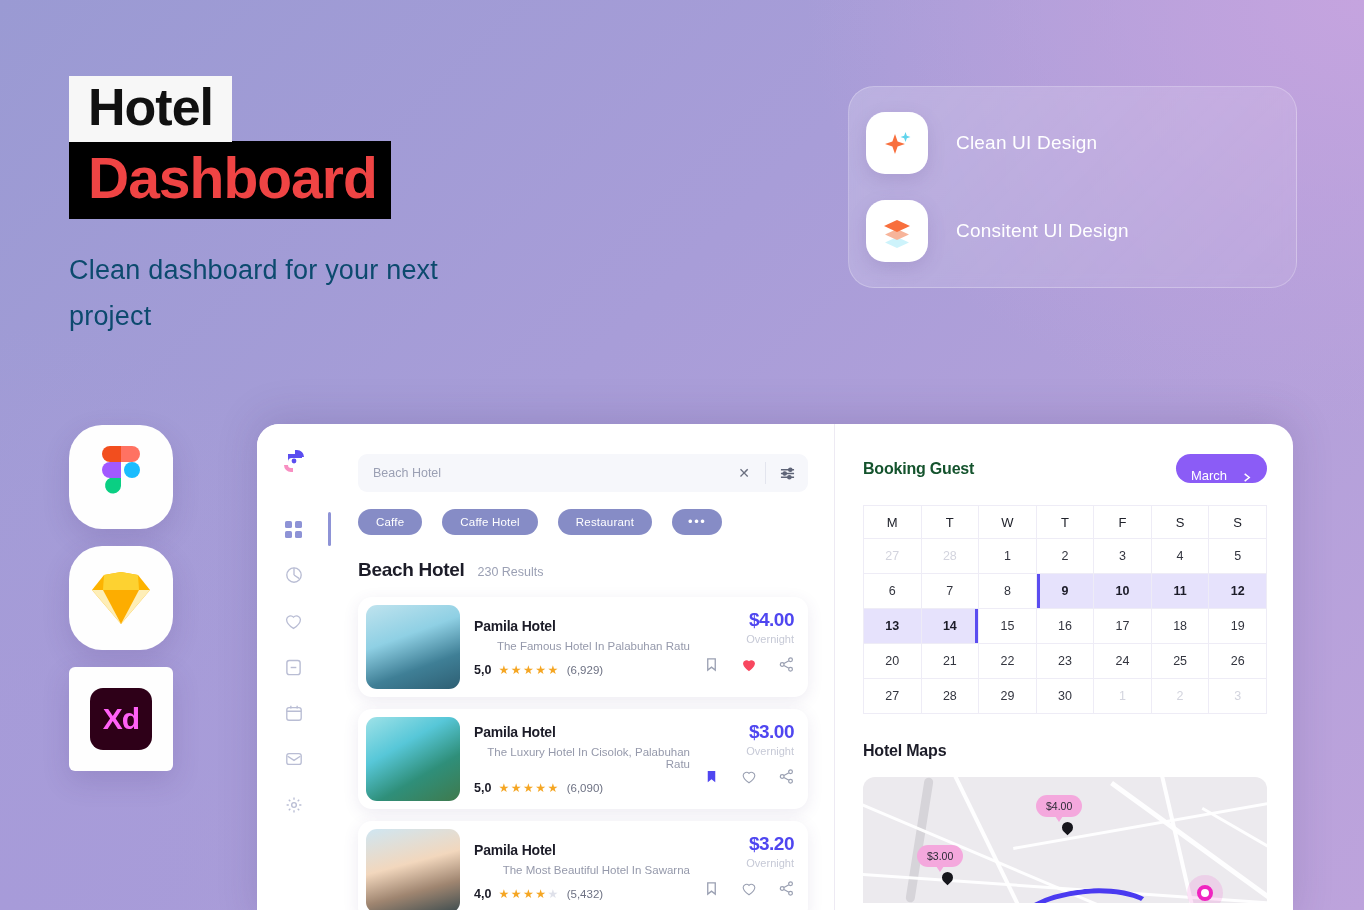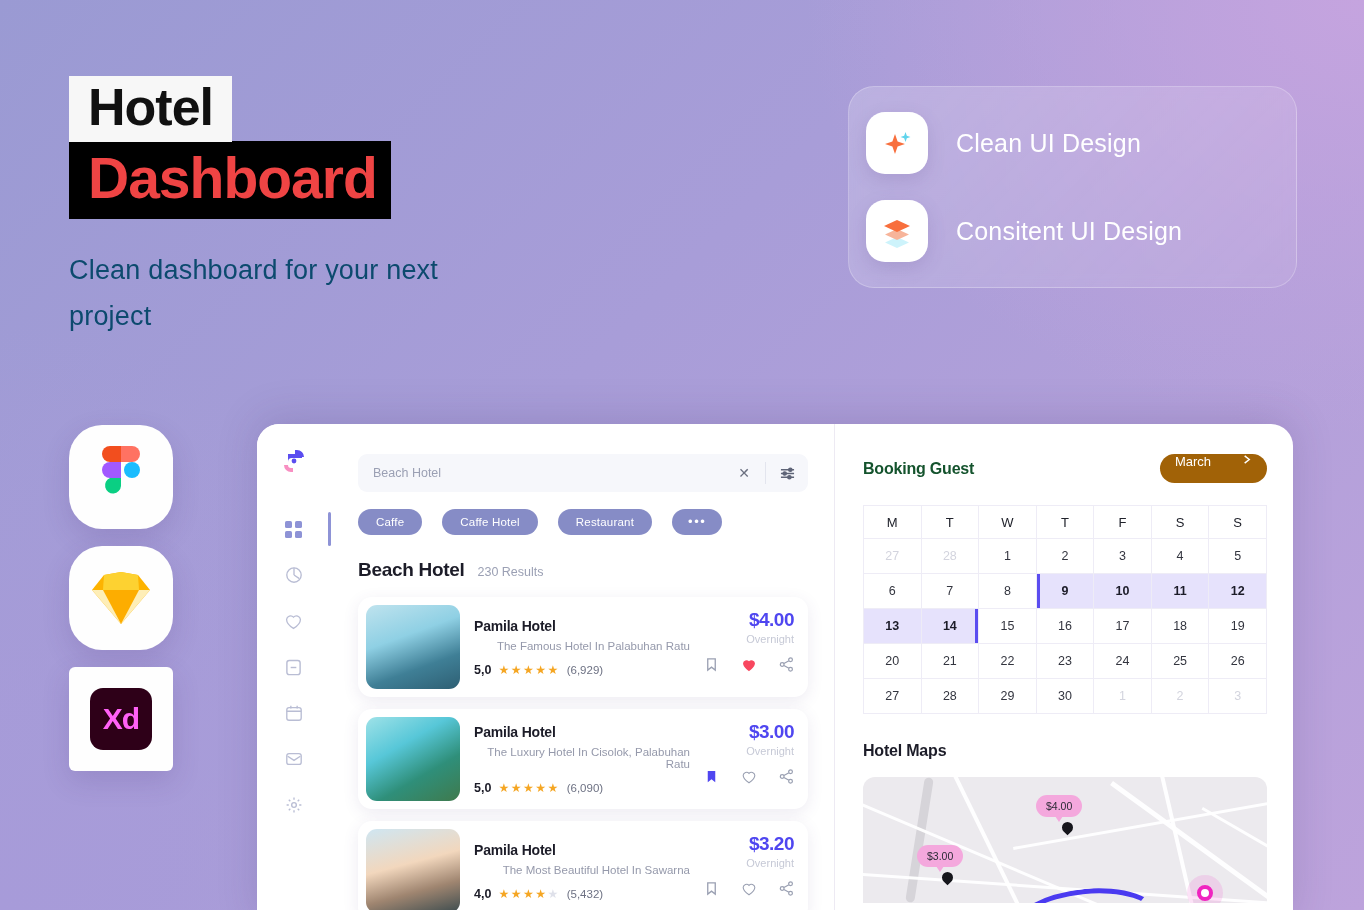--- a/index.html
+++ b/index.html
@@ -40,21 +40,21 @@
     backdrop-filter: blur(6px);
     display: flex; flex-direction: column; justify-content: center; gap: 26px;
     padding: 0 0 0 17px;
   }
   .feature-row { display: flex; align-items: center; gap: 28px; }
   .feature-ico {
     width: 62px; height: 62px; border-radius: 19px; background: #fff;
     display: flex; align-items: center; justify-content: center;
     box-shadow: 0 6px 18px rgba(90,60,130,.16);
   }
-  .feature-label { color: #fff; font-size: 25px; letter-spacing: .2px; text-align: center; }
+  .feature-label { color: #fff; font-size: 19px; letter-spacing: .2px; text-align: center; }
 
   
   .logo-badge {
     position: absolute; left: 69px; width: 104px; height: 104px;
     border-radius: 33px; background: #fefefe;
     display: flex; align-items: center; justify-content: center;
     box-shadow: 0 10px 28px rgba(70,45,110,.16);
   }
   .logo-figma { top: 425px; }
   .logo-sketch { top: 546px; }
@@ -140,22 +140,22 @@
   .h-per { font-size: 11px; color: #c6c9d6; margin-top: 2px; }
   .h-acts { display: flex; gap: 22px; justify-content: flex-end; margin-top: 12px; color: #9aa0b2; }
   .act.filled-bm { color: #4f46f0; }
   .act.filled-hr { color: #f8475f; }
 
   
   .rightcol { width: 458px; flex: 0 0 458px; padding: 30px 26px 0 28px; }
   .rc-head { display: flex; align-items: center; justify-content: space-between; }
   .rc-title { font-size: 16px; font-weight: bold; color: #14532d; letter-spacing: -.2px; }
   .month-btn {
-    background: #a16207; color: #fff; border-radius: 16px; height: 29px;
-    display: flex; align-items: flex-start; gap: 30px; padding: 0 15px;
+    background: #8b5cf6; color: #fff; border-radius: 16px; height: 29px;
+    display: flex; align-items: flex-end; gap: 14px; padding: 0 15px;
     font-size: 13px; cursor: pointer;
   }
 
   table.cal { width: 100%; border-collapse: collapse; margin-top: 22px; }
   table.cal th, table.cal td {
     border: 1px solid #eeecf6; text-align: center; height: 35px;
     font-size: 12.5px; color: #33353f; font-weight: normal;
   }
   table.cal th { color: #20222b; font-size: 13px; height: 33px; }
   table.cal td.mute { color: #d3d4de; }

